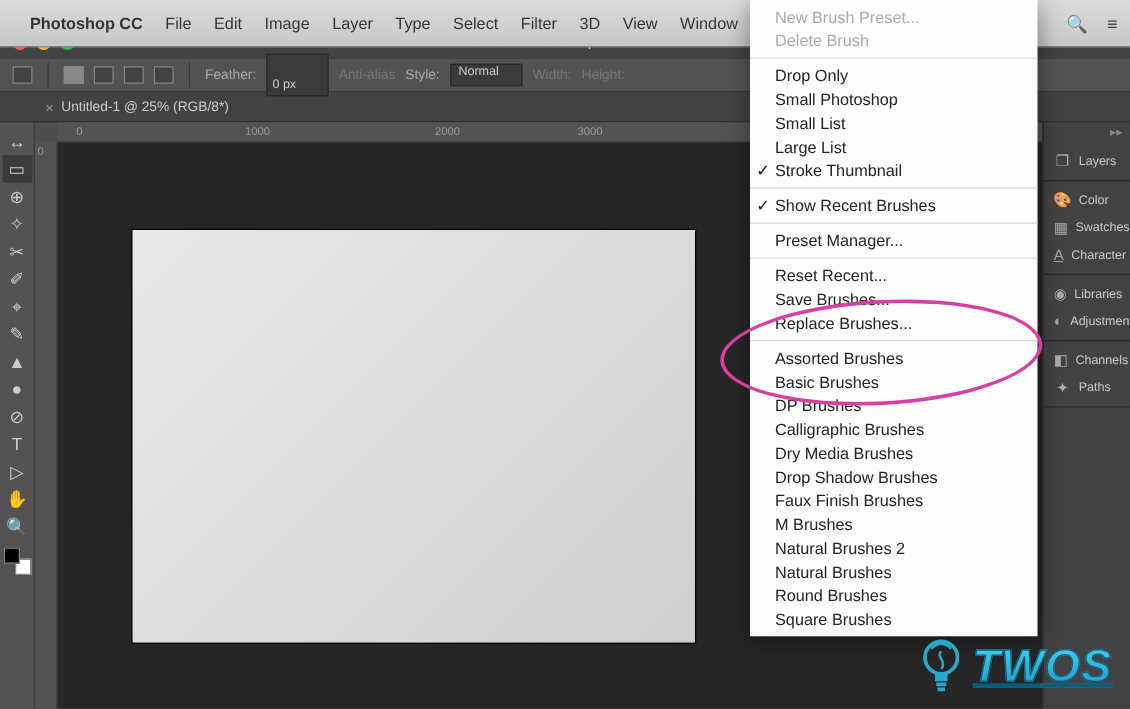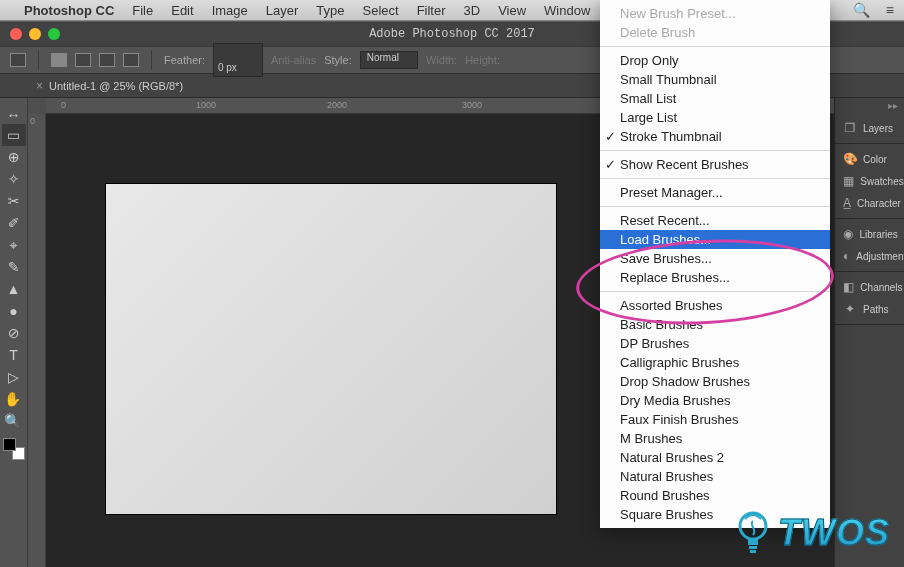--- a/index.html
+++ b/index.html
@@ -1,19 +1,19 @@
 <!DOCTYPE html>
 <html><head>
 <meta charset="utf-8">
 <style>
 * { margin: 0; padding: 0; box-sizing: border-box; font-family: -apple-system, "Helvetica Neue", Arial, sans-serif; }
 body { width: 904px; height: 567px; overflow: hidden; background: #5a5a5a; position: relative; }
 
 
-.mac-menubar { height: 21px; background: linear-gradient(#dcdcdc,#c7c7c7); display: flex; align-items: center; font-size: 13px; color: #333; padding-left: 12px; position: relative; z-index: 10; border-bottom: 1px solid #888; }
+.mac-menubar { height: 38px; background: linear-gradient(#dcdcdc,#c7c7c7); display: flex; align-items: center; font-size: 13px; color: #333; padding-left: 12px; position: relative; z-index: 10; border-bottom: 1px solid #888; }
 .apple-logo { font-size: 14px; margin-right: 12px; color: #222; }
 .mac-menubar .menu-item { margin-right: 18px; cursor: default; }
 .app-name { font-weight: bold; }
 .mac-right { position: absolute; right: 10px; display: flex; align-items: center; gap: 15px; }
 .mac-right span { font-size: 14px; color: #444; }
 
 
 .window { position: absolute; top: 22px; left: 0; right: 0; bottom: 0; background: #535353; }
 .traffic { position: absolute; top: 6px; left: 10px; display: flex; gap: 7px; z-index: 5; }
 .traffic div { width: 12px; height: 12px; border-radius: 50%; }
@@ -66,21 +66,21 @@
 .dropdown .mi.checked::before { content: "✓"; position: absolute; left: 5px; }
 .dropdown hr { border: none; border-top: 1px solid #d8d8d8; margin: 4px 0; }
 
 
 .anno { position: absolute; top: 240px; left: 576px; width: 258px; height: 84px; border: 3px solid #d63fa2; border-radius: 50%; z-index: 200; pointer-events: none; transform: rotate(-3deg); }
 
 
 .wm { position: absolute; bottom: 10px; right: 14px; display: flex; align-items: center; gap: 4px; z-index: 300; }
 .wm-bulb { width: 42px; height: 48px; }
 .wm-text { font-size: 36px; font-weight: 900; font-style: italic; letter-spacing: 1px;
-  background: linear-gradient(#4ad7ef,#1f91c2); -webkit-background-clip: text; background-clip: text; color: transparent;
+  background: linear-gradient(#4ad7ef,#1f91c2); -webkit-background-clip: text; background-clip: text; color: transparent; text-decoration: underline;
   -webkit-text-stroke: 1px #0a5b7a; }
 </style>
 </head>
 <body>
 
 <div class="mac-menubar">
   <span class="apple-logo"></span>
   <span class="menu-item app-name">Photoshop CC</span>
   <span class="menu-item">File</span>
   <span class="menu-item">Edit</span>
@@ -149,21 +149,21 @@
     <div class="fgbg">
       <div class="bg"></div>
       <div class="fg"></div>
     </div>
   </div>
 
   <div class="work-area">
     <div class="ruler-h">
       <span style="left:15px">0</span>
       <span style="left:150px">1000</span>
-      <span style="left:281px">2000</span>
+      <span style="left:302px">2000</span>
       <span style="left:416px">3000</span>
       <span style="left:570px">4000</span>
     </div>
     <div class="ruler-v">
       <span style="top:2px">0</span>
     </div>
     <div class="canvas-bg">
       <div class="canvas"></div>
     </div>
   </div>
@@ -211,40 +211,39 @@
         </div>
     </div>
   </div>
 </div>
 
 <div class="dropdown" id="dropdown">
     <div class="mi disabled">New Brush Preset...</div>
     <div class="mi disabled">Delete Brush</div>
     <hr>
     <div class="mi">Drop Only</div>
-    <div class="mi">Small Thumbnail</div>
+    <div class="mi">Small Photoshop</div>
     <div class="mi">Small List</div>
     <div class="mi">Large List</div>
     <div class="mi checked">Stroke Thumbnail</div>
     <hr>
     <div class="mi checked">Show Recent Brushes</div>
     <hr>
     <div class="mi">Preset Manager...</div>
     <hr>
     <div class="mi">Reset Recent...</div>
-    <div class="mi highlighted">Load Brushes...</div>
     <div class="mi">Save Brushes...</div>
     <div class="mi">Replace Brushes...</div>
     <hr>
     <div class="mi">Assorted Brushes</div>
     <div class="mi">Basic Brushes</div>
     <div class="mi">DP Brushes</div>
     <div class="mi">Calligraphic Brushes</div>
+    <div class="mi">Dry Media Brushes</div>
     <div class="mi">Drop Shadow Brushes</div>
-    <div class="mi">Dry Media Brushes</div>
     <div class="mi">Faux Finish Brushes</div>
     <div class="mi">M Brushes</div>
     <div class="mi">Natural Brushes 2</div>
     <div class="mi">Natural Brushes</div>
     <div class="mi">Round Brushes</div>
     <div class="mi">Square Brushes</div>
   </div>
 
 <div class="anno"></div>
 

